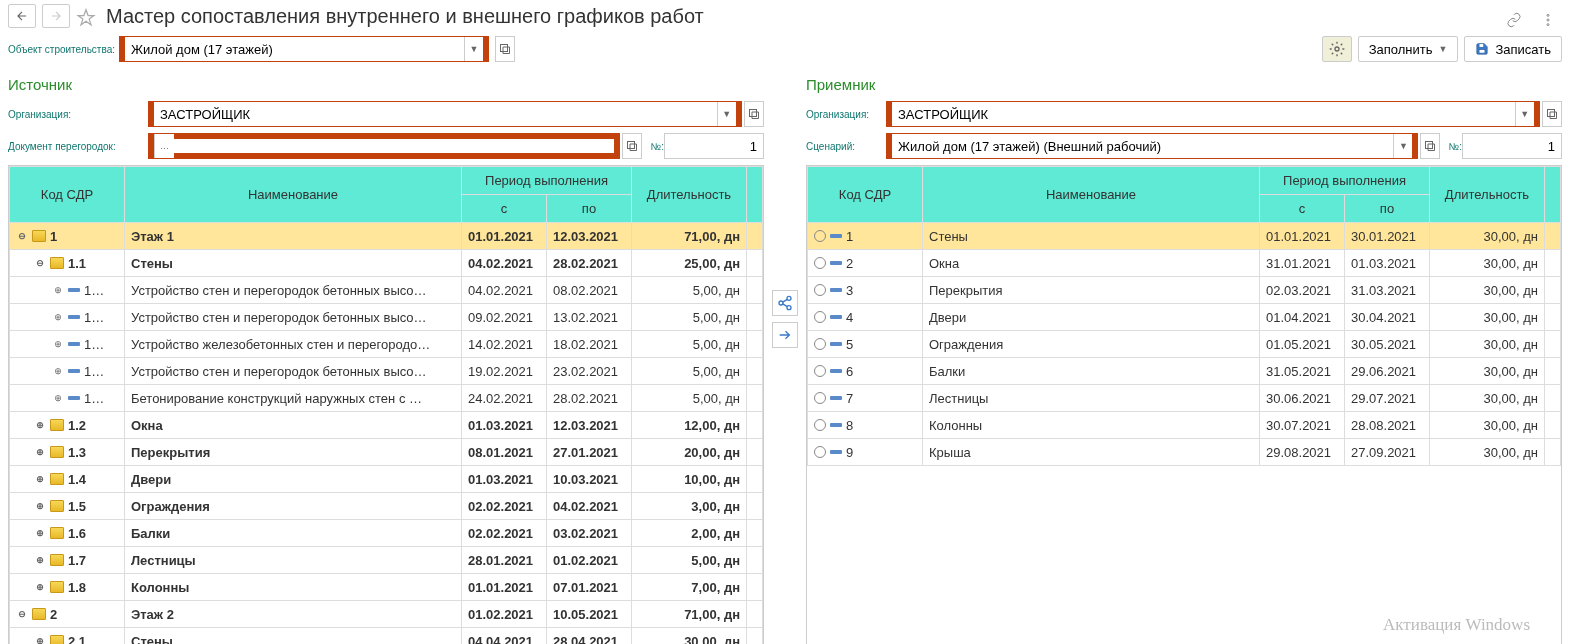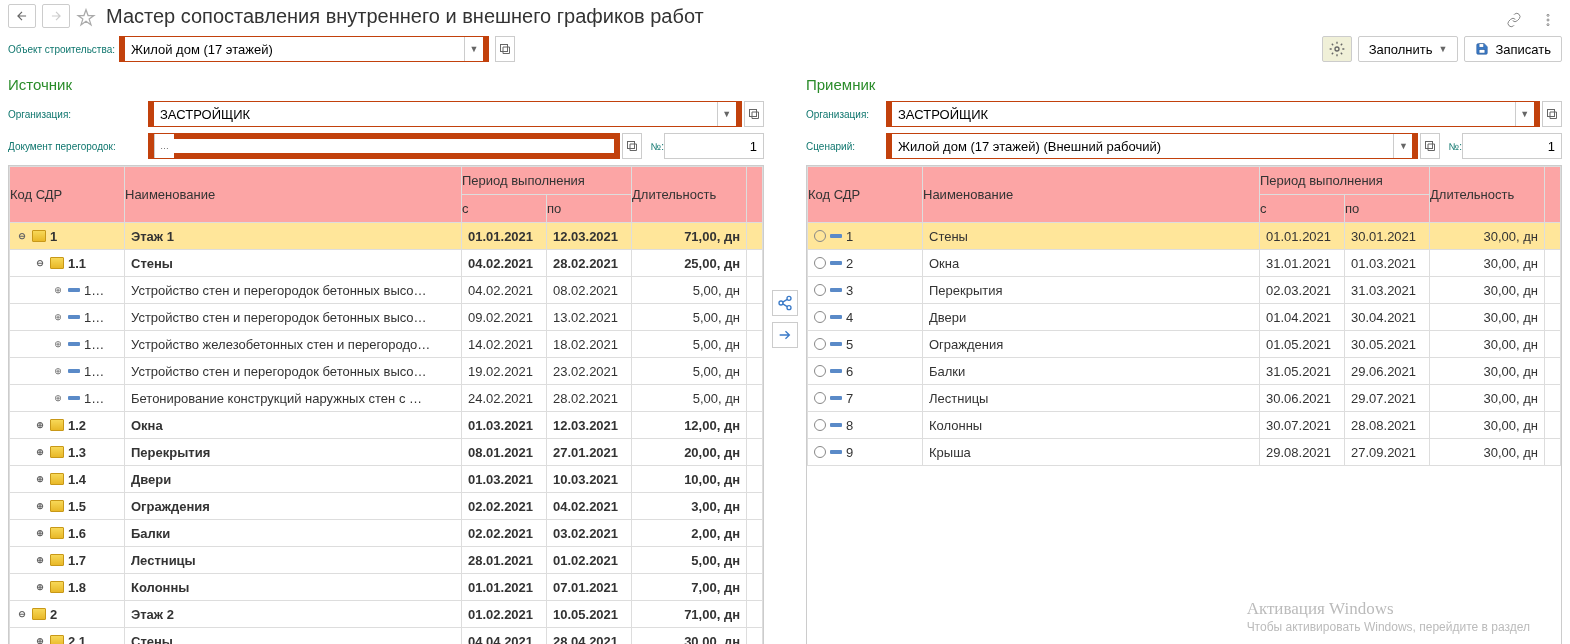--- a/index.html
+++ b/index.html
@@ -26,21 +26,21 @@
 
 .panels { display: flex; padding: 4px 8px 0 8px; gap: 8px; }
 .panel { flex: 1; min-width: 0; }
 .panel-title { color: #2a8c2a; font-size: 15px; margin: 6px 0 8px 0; }
 
 .field-row { display: flex; align-items: center; margin-bottom: 6px; }
 
 .table-wrap { border: 1px solid #ccc; }
 .tbl { width: 100%; border-collapse: collapse; table-layout: fixed; }
 .tbl th, .tbl td { border: 1px solid #ddd; padding: 0; font-size: 13px; overflow: hidden; white-space: nowrap; text-overflow: ellipsis; }
-.tbl th { background: #fca5a5; font-weight: normal; text-align: left; height: 28px; }
+.tbl th { background: #5eead4; font-weight: normal; text-align: center; height: 28px; }
 .tbl td { height: 27px; }
 .tbl .cell { padding: 0 6px; overflow: hidden; white-space: nowrap; text-overflow: ellipsis; display: flex; align-items: center; height: 100%; }
 .tbl .cell.right { justify-content: flex-end; }
 
 .row-sel { background: #ffe69a !important; }
 .row-bold td { font-weight: bold; }
 .row-bold .cell { font-weight: bold; }
 
 .tree-cell { display: flex; align-items: center; gap: 4px; padding-left: 4px; height: 100%; }
 .exp { width: 12px; height: 12px; display: inline-flex; align-items: center; justify-content: center; font-size: 9px; color: #666; cursor: pointer; flex-shrink: 0; }
@@ -814,14 +814,13 @@
       </table>
       <div style="height:270px"></div>
 
     </div>
 
   </div>
 </div>
 
 <div class="watermark">
   <div class="w1">Активация Windows</div>
-  <div class="w2">Чтобы активировать Windows, перейдите в раздел</div>
 </div>
 
 </body></html>

